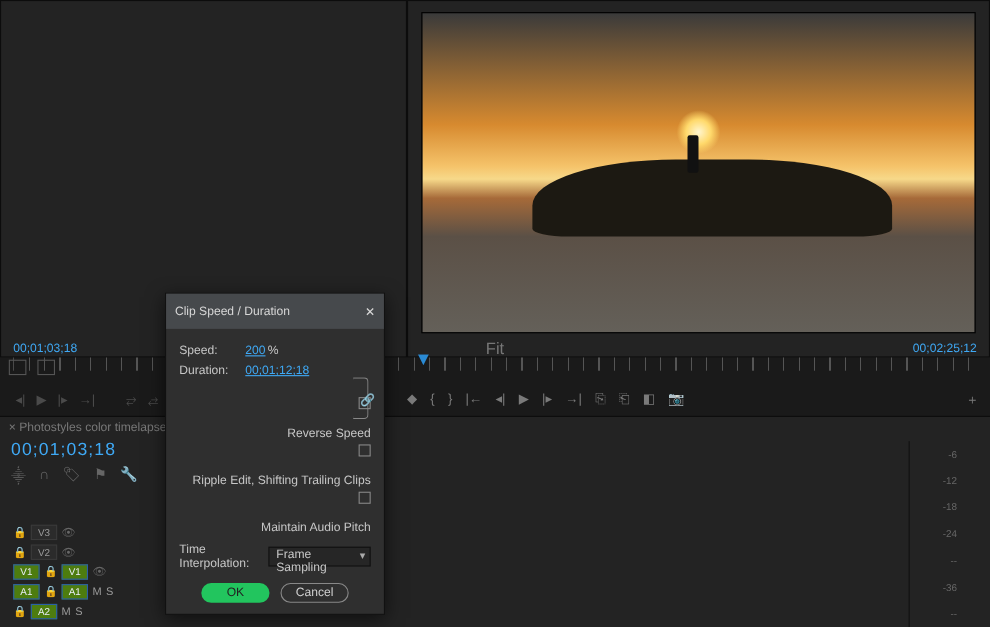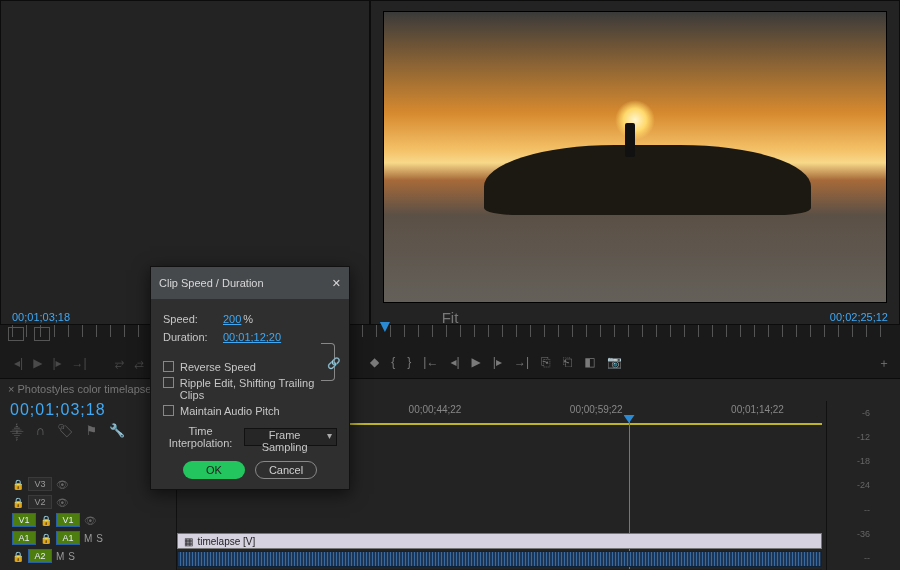--- a/index.html
+++ b/index.html
@@ -154,23 +154,23 @@
   }
   .modal-body { padding:14px 12px 10px 12px; color:#c7c7c7; font-size:11px;}
   .field-row { display:flex; align-items:center; margin-bottom:6px; }
   .field-row label { width:54px; margin-right:6px; color:#c7c7c7;}
   .val-link { color:#3fa9f5; text-decoration:underline; cursor:pointer;}
   .link-bracket {
     position:absolute; right:14px; top:44px; width:14px; height:38px;
     border:1px solid #888; border-left:none; border-radius:0 4px 4px 0;
   }
   .link-chain { position:absolute; right:8px; top:58px; color:#bbb; font-size:11px;}
-  .chk-row { display:flex; align-items:flex-start; gap:6px; margin:4px 0;}
+  .chk-row { display:flex; align-items:flex-end; gap:16px; margin:4px 0;flex-direction:column;}
   .chk { width:11px; height:11px; border:1px solid #888; background:#2f2f2f;}
-  .interp-row { display:flex; align-items:center; gap:6px; margin-top:8px;text-align:center;}
+  .interp-row { display:flex; align-items:center; gap:6px; margin-top:8px;}
   .interp-select {
     background:#262626; border:1px solid #111; color:#c7c7c7;
     height:18px; padding:0 18px 0 6px; font-size:11px; position:relative;
   }
   .interp-select::after{
     content:"▾"; position:absolute; right:4px; top:1px; color:#aaa; font-size:10px;
   }
   .btn-row { display:flex; gap:10px; justify-content:center; margin-top:12px;}
   .btn {
     width:62px; height:18px; border-radius:9px; font-size:11px;
@@ -275,38 +275,20 @@
         <span>S</span>
     </div>
     <div class="track-row">
       <span class="lock">🔒</span>
       <span class="tgl on">A2</span>
       <span>M</span>
         <span>S</span>
     </div>
   </div>
 
-  <div class="track-area">
-    <div class="time-scale">
-      <span style="left:40%">00;00;44;22</span>
-      <span style="left:65%">00;00;59;22</span>
-      <span style="left:90%">00;01;14;22</span>
-      <div class="scale-line"></div>
-    </div>
-    <div class="playhead"></div>
-
-    <div class="clips">
-      <div class="clip-v">
-        <span>▦</span>
-        <span>timelapse [V]</span>
-      </div>
-      <div class="clip-a a1"></div>
-      <div class="clip-a a2"></div>
-    </div>
-  </div>
 
   <div class="zoom-scale">
     <span>-6</span>
     <span>-12</span>
     <span>-18</span>
     <span>-24</span>
     <span>--</span>
     <span>-36</span>
     <span>--</span>
   </div>
@@ -318,21 +300,21 @@
     <span class="close-x">✕</span>
   </div>
   <div class="modal-body" style="position:relative">
     <div class="field-row">
       <label>Speed:</label>
       <span class="val-link">200</span>
       <span style="margin-left:2px">%</span>
     </div>
     <div class="field-row">
       <label>Duration:</label>
-      <span class="val-link">00;01;12;20</span>
+      <span class="val-link">00;01;12;18</span>
     </div>
     <div class="link-bracket"></div>
     <span class="link-chain">🔗</span>
 
     <div style="height:8px"></div>
 
     <div class="chk-row">
       <div class="chk"></div>
       <span>Reverse Speed</span>
     </div>

